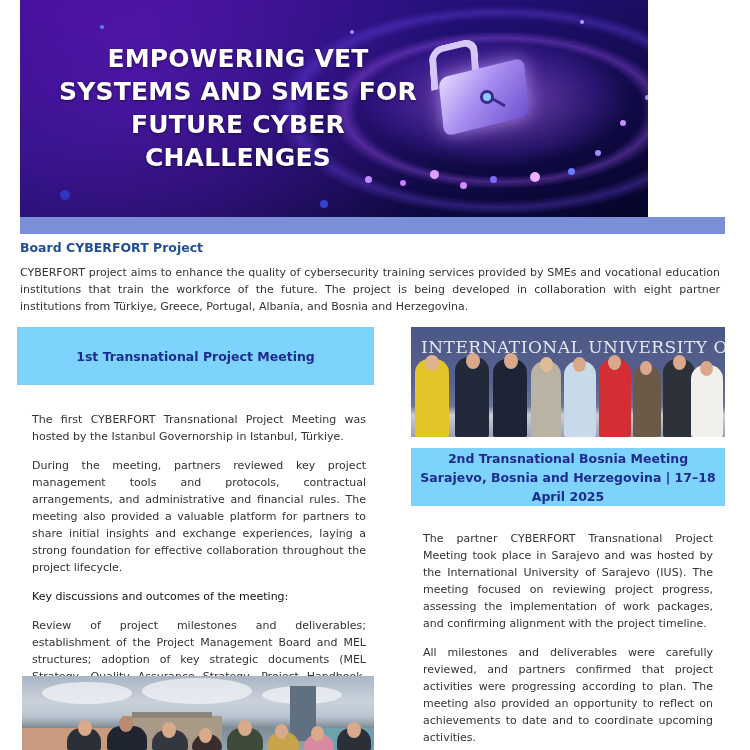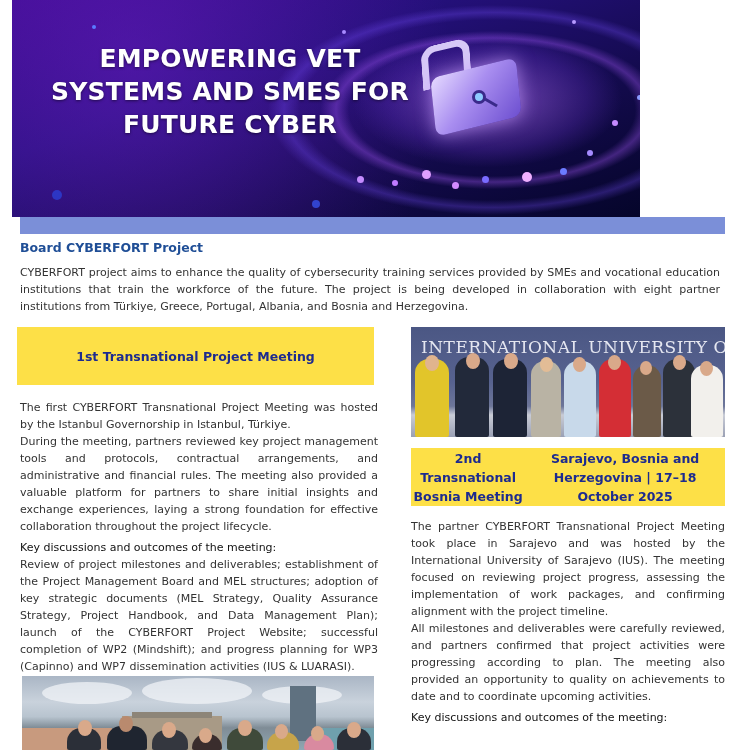--- a/index.html
+++ b/index.html
@@ -1,20 +1,20 @@
 <!DOCTYPE html>
 <html><head>
 <meta charset="utf-8">
 <style>
   * { box-sizing: border-box; margin: 0; padding: 0; }
   html, body { width: 750px; height: 750px; overflow: hidden; background: #ffffff; }
   body { position: relative; font-family: "DejaVu Sans", sans-serif; color: #222; }
 
   .banner {
-    position: absolute; left: 12px; top: 0; width: 628px; height: 217px;
+    position: absolute; left: 20px; top: 0; width: 628px; height: 217px;
     background:
       radial-gradient(ellipse 180px 90px at 475px 100px, rgba(190,120,255,0.55), rgba(120,60,220,0.25) 55%, transparent 75%),
       radial-gradient(ellipse 260px 120px at 480px 110px, transparent 55%, rgba(170,90,255,0.35) 60%, transparent 66%),
       radial-gradient(ellipse 320px 150px at 480px 110px, transparent 60%, rgba(120,80,255,0.30) 65%, transparent 70%),
       radial-gradient(circle at 120px 60px, rgba(110,30,200,0.5), transparent 60%),
       linear-gradient(160deg, #3a0b8c 0%, #24107a 35%, #120a4a 70%, #05052a 100%);
     overflow: hidden;
   }
   .dots { position: absolute; inset: 0; }
   .dot { position: absolute; border-radius: 50%; }
@@ -48,29 +48,29 @@
 
   .lavender-bar { position: absolute; left: 20px; top: 217px; width: 705px; height: 17px; background: #7b8fd8; }
 
   .about-title { position: absolute; left: 20px; top: 240px; font-size: 12.5px; font-weight: bold; color: #1f4e96; }
   .about-text {
     position: absolute; left: 20px; top: 264px; width: 700px;
     font-size: 11px; line-height: 17px; color: #333; text-align: justify;
   }
 
   .meet-box {
-    position: absolute; background: #fde047; color: #1d2b8f;
+    position: absolute; background: #7dd3fc; color: #1d2b8f;
     font-weight: bold; text-align: center; font-size: 12.5px; line-height: 19px;
-    display: flex; flex-direction: row; justify-content: center; align-items: center;
+    display: flex; flex-direction: column; justify-content: center; align-items: center;
   }
   .meet-box.m1 { left: 17px; top: 327px; width: 357px; height: 58px; }
   .meet-box.m2 { left: 411px; top: 448px; width: 314px; height: 58px; }
 
   .col-text { position: absolute; font-size: 11px; line-height: 17px; color: #333; text-align: justify; }
-  .col-text p { margin: 0; }
+  .col-text p { margin: 12px; }
   .col-text .kh { font-weight: normal; color: #111; margin-top: 4px; }
   .left-col { left: 20px; top: 399px; width: 358px; }
   .right-col { left: 411px; top: 518px; width: 314px; }
 
   .photo { position: absolute; overflow: hidden; }
   .photo-sarajevo {
     left: 411px; top: 327px; width: 314px; height: 110px;
     background: linear-gradient(180deg, #4b5784 0%, #57628f 50%, #6d7699 72%, #c9ccd6 80%, #9aa0b4 100%);
   }
   .photo-banner-text {
@@ -113,20 +113,21 @@
   <div class="lock">
     <div class="lock-shackle"></div>
     <div class="lock-body"></div>
     <div class="lock-key"></div>
     <div class="lock-key-stem"></div>
   </div>
   <div class="banner-title">
     <div>EMPOWERING VET</div>
     <div>SYSTEMS AND SMES FOR</div>
     <div>FUTURE CYBER</div>
+    <div>CHALLENGES</div>
   </div>
 </div>
 
 <div class="lavender-bar"></div>
 
 <div class="about-title">Board CYBERFORT Project</div>
 <div class="about-text">CYBERFORT project aims to enhance the quality of cybersecurity training services provided by SMEs and vocational education institutions that train the workforce of the future. The project is being developed in collaboration with eight partner institutions from Türkiye, Greece, Portugal, Albania, and Bosnia and Herzegovina.</div>
 
 <div class="meet-box m1">
   <div>1st Transnational Project Meeting</div>
@@ -183,20 +184,20 @@
   <span class="person" style="left:222px;width:28px;height:72px;background:#6b5a48;"></span>
   <span class="head" style="left:229px;top:34px;width:12px;height:14px;"></span>
   <span class="person" style="left:252px;width:32px;height:78px;background:#2c313a;"></span>
   <span class="head" style="left:262px;top:28px;width:13px;height:15px;"></span>
   <span class="person" style="left:280px;width:32px;height:72px;background:#f2f0ec;"></span>
   <span class="head" style="left:289px;top:34px;width:13px;height:15px;"></span>
 </div>
 
 <div class="meet-box m2">
   <div>2nd Transnational Bosnia Meeting</div>
-  <div style="padding:0 6px;">Sarajevo, Bosnia and Herzegovina | 17–18 October 2025</div>
+  <div style="padding:0 6px;">Sarajevo, Bosnia and Herzegovina | 17–18 April 2025</div>
 </div>
 
 <div class="col-text right-col">
   <p>The partner CYBERFORT Transnational Project Meeting took place in Sarajevo and was hosted by the International University of Sarajevo (IUS). The meeting focused on reviewing project progress, assessing the implementation of work packages, and confirming alignment with the project timeline.</p>
-  <p>All milestones and deliverables were carefully reviewed, and partners confirmed that project activities were progressing according to plan. The meeting also provided an opportunity to quality on achievements to date and to coordinate upcoming activities.</p>
+  <p>All milestones and deliverables were carefully reviewed, and partners confirmed that project activities were progressing according to plan. The meeting also provided an opportunity to reflect on achievements to date and to coordinate upcoming activities.</p>
   <p class="kh">Key discussions and outcomes of the meeting:</p>
 </div>
 
 </body></html>

